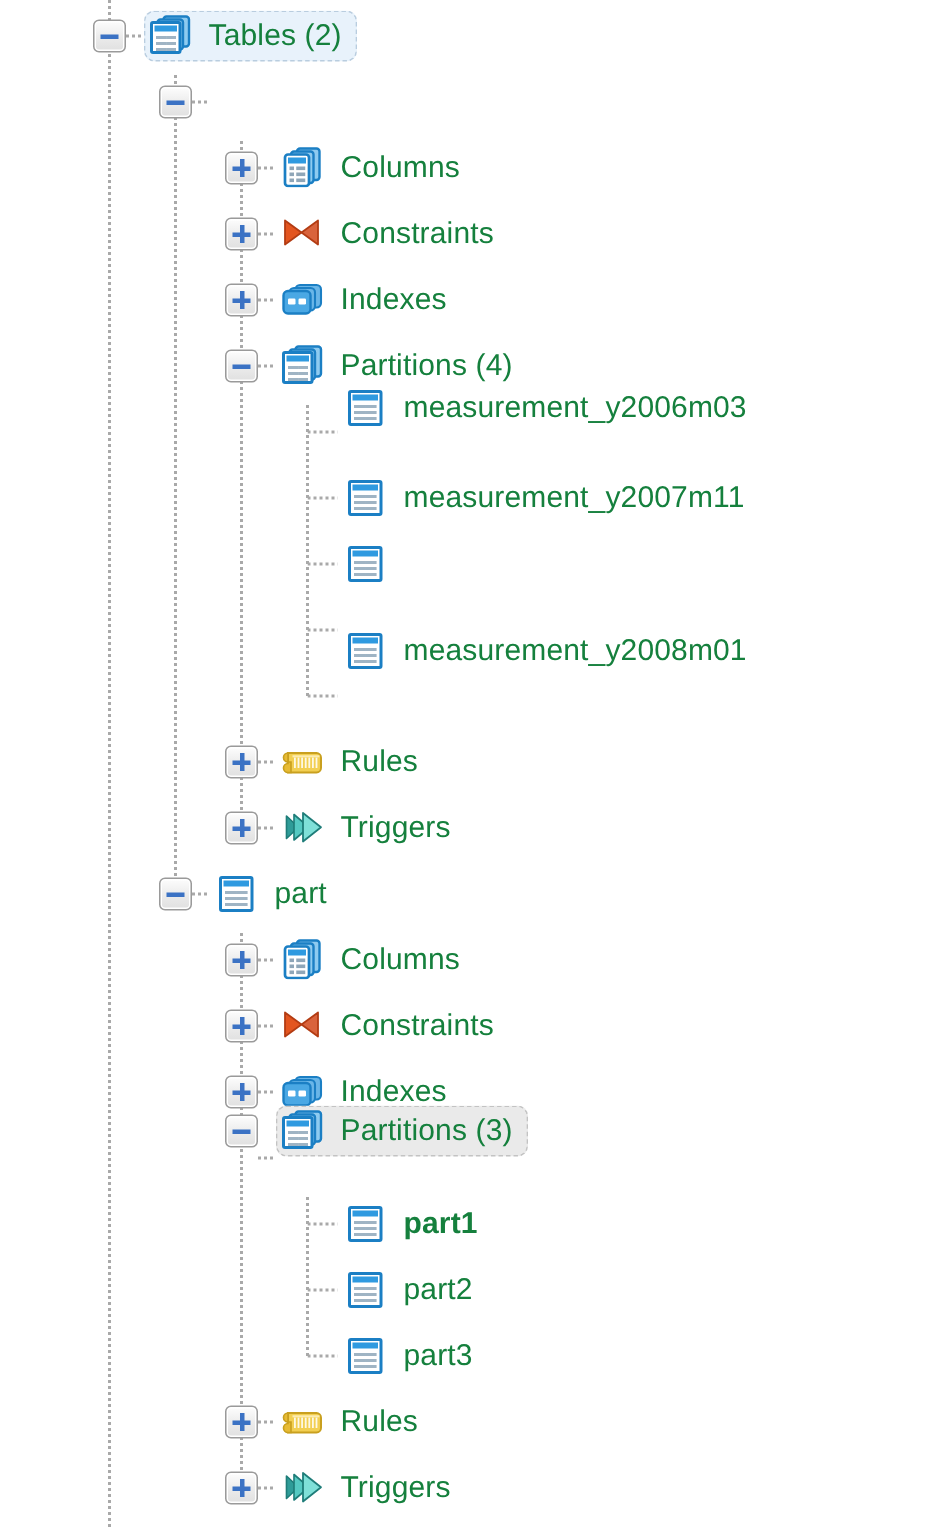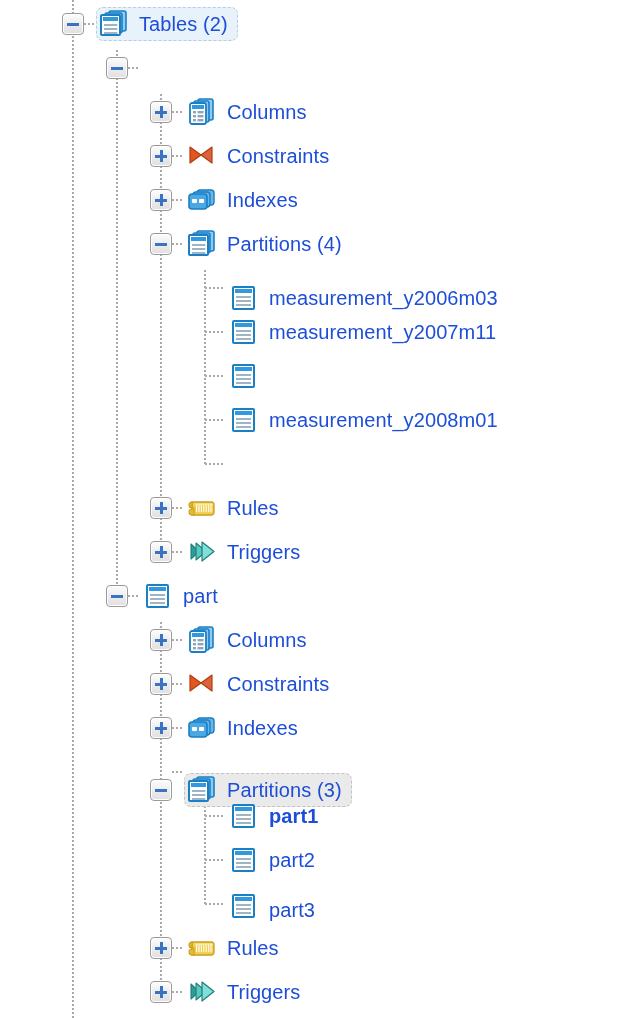--- a/index.html
+++ b/index.html
@@ -27,21 +27,21 @@
     left: 0;
     height: 44px;
     display: flex;
     align-items: center;
     white-space: nowrap;
   }
 
   .label {
     font-size: 20px;
     line-height: 1;
-    color: #1d4ed8;
+    color: #15803d;
     letter-spacing: 0.1px;
     padding-left: 9px;
   }
 
   
   .chip {
     display: flex;
     align-items: center;
     height: 34px;
     padding: 0 9px 0 3px;
@@ -234,21 +234,21 @@
             <rect x="10.88" y="14" width="6.460000000000001" height="2" fill="#9fb4c4"></rect>
             <rect x="4" y="18" width="7.22" height="2" fill="#9fb4c4"></rect>
             <rect x="10.88" y="18" width="6.460000000000001" height="2" fill="#9fb4c4"></rect>
             <rect x="4" y="22" width="7.22" height="2" fill="#9fb4c4"></rect>
             <rect x="10.88" y="22" width="6.460000000000001" height="2" fill="#9fb4c4"></rect>
           </svg>
         </span>
         <span class="label">Partitions (4)</span>
       </div>
     </div>
-    <div class="row" style="top: 276px; left: 0px;">
+    <div class="row" style="top: 250px; left: 0px;">
       <div class="chip" style="margin-left: 226px;">
         <span class="ico">
           <svg width="28" height="27" viewBox="0 0 28 27" xmlns="http://www.w3.org/2000/svg">
             <rect x="3" y="3" width="21" height="22" rx="1" fill="#ffffff" stroke="#1b7fc4" stroke-width="2"></rect>
             <rect x="5" y="5" width="17" height="4" fill="#2f9ae0"></rect>
             <rect x="6" y="12" width="7.98" height="2" fill="#9fb4c4"></rect>
             <rect x="13.92" y="12" width="7.140000000000001" height="2" fill="#9fb4c4"></rect>
             <rect x="6" y="16" width="7.98" height="2" fill="#9fb4c4"></rect>
             <rect x="13.92" y="16" width="7.140000000000001" height="2" fill="#9fb4c4"></rect>
             <rect x="6" y="20" width="7.98" height="2" fill="#9fb4c4"></rect>
@@ -284,21 +284,21 @@
             <rect x="6" y="12" width="7.98" height="2" fill="#9fb4c4"></rect>
             <rect x="13.92" y="12" width="7.140000000000001" height="2" fill="#9fb4c4"></rect>
             <rect x="6" y="16" width="7.98" height="2" fill="#9fb4c4"></rect>
             <rect x="13.92" y="16" width="7.140000000000001" height="2" fill="#9fb4c4"></rect>
             <rect x="6" y="20" width="7.98" height="2" fill="#9fb4c4"></rect>
             <rect x="13.92" y="20" width="7.140000000000001" height="2" fill="#9fb4c4"></rect>
           </svg>
         </span>
       </div>
     </div>
-    <div class="row" style="top: 398px; left: 0px;">
+    <div class="row" style="top: 412px; left: 0px;">
       <div class="chip" style="margin-left: 226px;">
         <span class="ico">
           <svg width="28" height="27" viewBox="0 0 28 27" xmlns="http://www.w3.org/2000/svg">
             <rect x="3" y="3" width="21" height="22" rx="1" fill="#ffffff" stroke="#1b7fc4" stroke-width="2"></rect>
             <rect x="5" y="5" width="17" height="4" fill="#2f9ae0"></rect>
             <rect x="6" y="12" width="7.98" height="2" fill="#9fb4c4"></rect>
             <rect x="13.92" y="12" width="7.140000000000001" height="2" fill="#9fb4c4"></rect>
             <rect x="6" y="16" width="7.98" height="2" fill="#9fb4c4"></rect>
             <rect x="13.92" y="16" width="7.140000000000001" height="2" fill="#9fb4c4"></rect>
             <rect x="6" y="20" width="7.98" height="2" fill="#9fb4c4"></rect>
@@ -416,21 +416,21 @@
             <rect x="9" y="4" width="17" height="15" rx="3" fill="#6ab6e8" stroke="#1b7fc4" stroke-width="1.4"></rect>
             <rect x="5" y="6" width="17" height="15" rx="3" fill="#6ab6e8" stroke="#1b7fc4" stroke-width="1.4"></rect>
             <rect x="1" y="8" width="18" height="15" rx="3" fill="#4aa8e4" stroke="#1b7fc4" stroke-width="1.6"></rect>
             <rect x="4" y="13" width="5" height="4" rx="0.8" fill="#ffffff"></rect>
             <rect x="11" y="13" width="5" height="4" rx="0.8" fill="#ffffff"></rect>
           </svg>
         </span>
         <span class="label">Indexes</span>
       </div>
     </div>
-    <div class="row" style="top: 768px; left: 0px;">
+    <div class="row" style="top: 732px; left: 0px;">
       <div class="exp" style="left: 150px; top: 11px;">
         <i class="h"></i>
       </div>
       <div class="chip hov" style="margin-left: 184px;">
         <span class="ico">
           <svg width="28" height="27" viewBox="0 0 28 27" xmlns="http://www.w3.org/2000/svg">
             <rect x="9" y="1" width="17" height="20" rx="2" fill="#8ecbf0" stroke="#1b7fc4" stroke-width="1.6"></rect>
             <rect x="5" y="3" width="17" height="20" rx="2" fill="#8ecbf0" stroke="#1b7fc4" stroke-width="1.6"></rect>
             <rect x="1" y="5" width="19" height="20" rx="1" fill="#ffffff" stroke="#1b7fc4" stroke-width="2"></rect>
             <rect x="3" y="7" width="15" height="4" fill="#2f9ae0"></rect>
@@ -473,21 +473,21 @@
             <rect x="6" y="16" width="7.98" height="2" fill="#9fb4c4"></rect>
             <rect x="13.92" y="16" width="7.140000000000001" height="2" fill="#9fb4c4"></rect>
             <rect x="6" y="20" width="7.98" height="2" fill="#9fb4c4"></rect>
             <rect x="13.92" y="20" width="7.140000000000001" height="2" fill="#9fb4c4"></rect>
           </svg>
         </span>
         <span class="label">part2</span>
       </div>
     </div>
     <div class="row" style="top: 882px; left: 0px;">
-      <div class="chip" style="margin-left: 226px; align-items: flex-end;">
+      <div class="chip" style="margin-left: 226px;">
         <span class="ico">
           <svg width="28" height="27" viewBox="0 0 28 27" xmlns="http://www.w3.org/2000/svg">
             <rect x="3" y="3" width="21" height="22" rx="1" fill="#ffffff" stroke="#1b7fc4" stroke-width="2"></rect>
             <rect x="5" y="5" width="17" height="4" fill="#2f9ae0"></rect>
             <rect x="6" y="12" width="7.98" height="2" fill="#9fb4c4"></rect>
             <rect x="13.92" y="12" width="7.140000000000001" height="2" fill="#9fb4c4"></rect>
             <rect x="6" y="16" width="7.98" height="2" fill="#9fb4c4"></rect>
             <rect x="13.92" y="16" width="7.140000000000001" height="2" fill="#9fb4c4"></rect>
             <rect x="6" y="20" width="7.98" height="2" fill="#9fb4c4"></rect>
             <rect x="13.92" y="20" width="7.140000000000001" height="2" fill="#9fb4c4"></rect>

